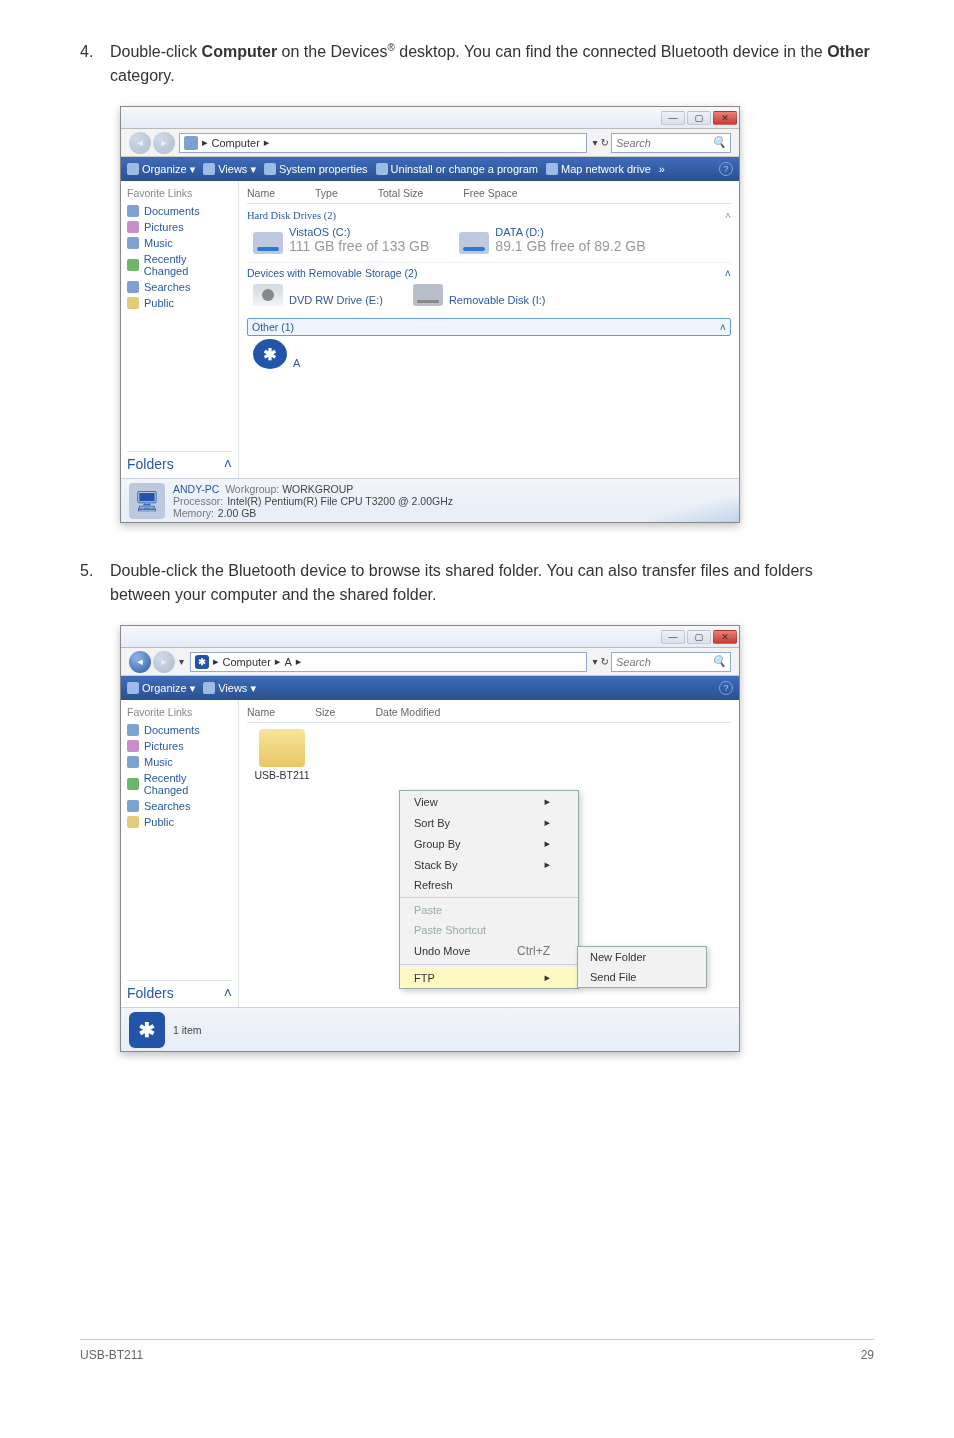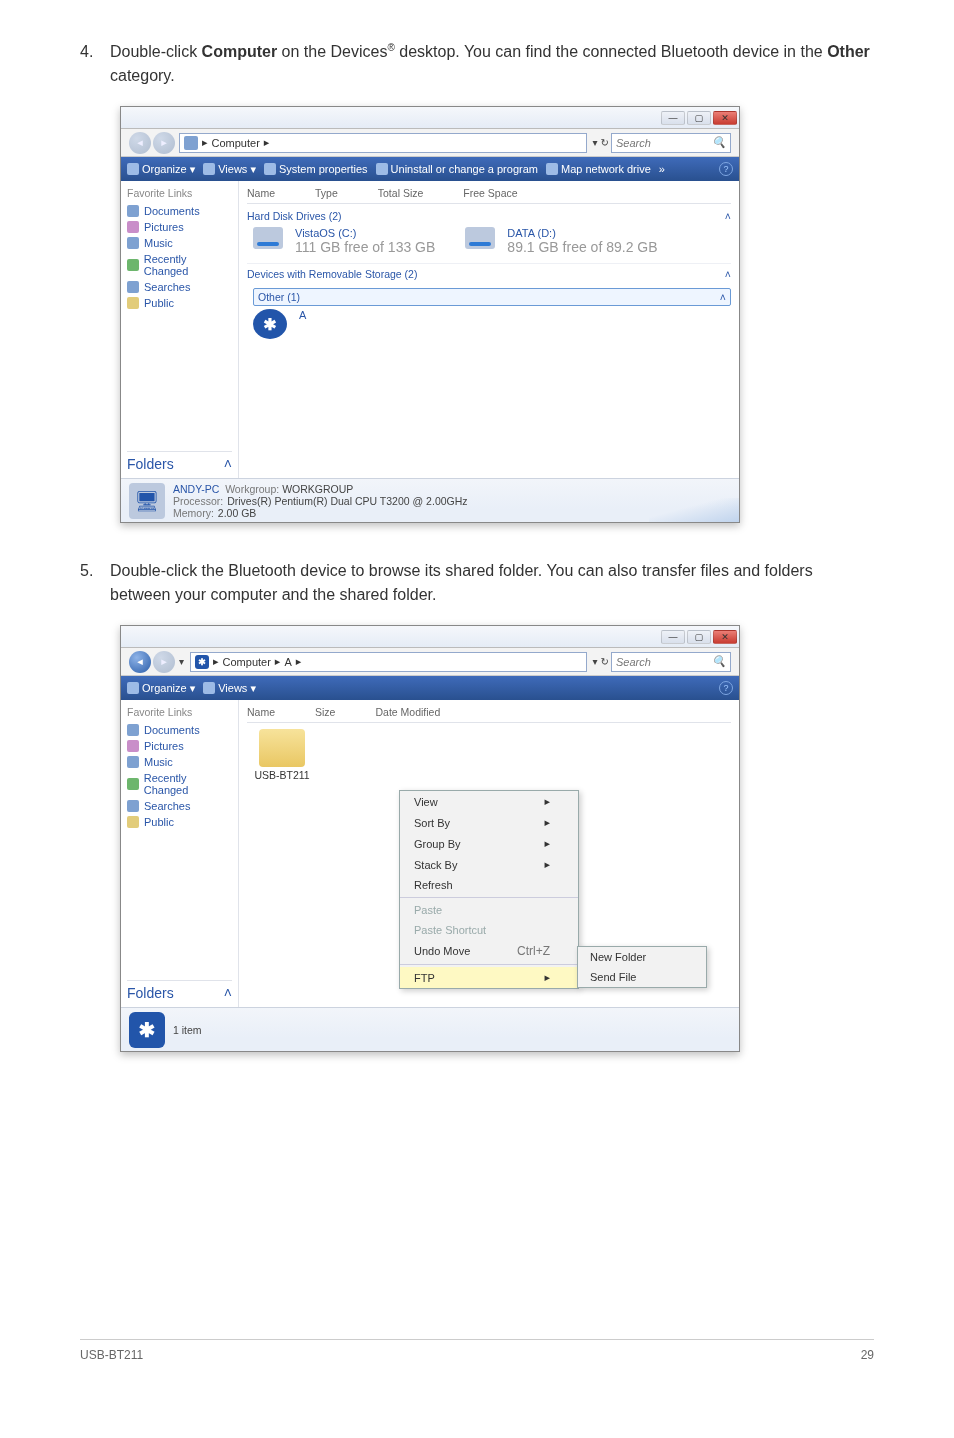--- a/index.html
+++ b/index.html
@@ -154,31 +154,30 @@
     border-bottom:1px solid #e0e3ea;
     padding:2px 0 4px 0;
   }
   .group-hdr {
     color:#2a56a8; font-size:10.5px;
     padding: 4px 0 2px 0;
     border-top: 1px solid #eef0f5;
     margin-top:2px;
     display:flex; justify-content:space-between;
   }
-  .group-hdr.first { border-top:none; }
+  .group-hdr.first { border-top:none;font-family:Liberation Serif, serif; }
   .group-hdr.boxed {
     border: 1px solid #6a9ad6;
     background:#eef5ff;
     padding: 2px 4px;
     border-radius:2px;
     margin-top:6px;
-    margin-left:6px;
   }
   .drive-row { display:flex; gap:30px; padding:3px 0 6px 6px; }
-  .drive { display:flex; gap:12px; align-items:flex-start; }
+  .drive { display:flex; gap:6px; align-items:flex-end; }
   .drive-icon { width:30px; height:22px; background:#bcc9de; border-radius:3px; position:relative; }
   .drive-icon::after{ content:''; position:absolute; left:4px; right:4px; bottom:3px; height:4px; background:#2d7ad6; border-radius:2px; }
   .drive-icon.disc { background:linear-gradient(#d3d7df,#f3f4f6); }
   .drive-icon.disc::after{ background:#888; border-radius:50%; left:9px; top:5px; width:12px; height:12px; bottom:auto; right:auto;}
   .drive-icon.ext { background:#b8bfca; }
   .drive-icon.ext::after { background:#888; left:4px;right:4px;bottom:3px;height:3px;border-radius:1px;}
   .drive-icon.bt { width:34px; height:30px; border-radius:50%; background:#2255aa; display:flex;align-items:center;justify-content:center;color:#fff;font-weight:bold;font-size:16px;}
   .drive-icon.bt::after{display:none;}
   .drive-text .dn { color:#2a56a8; font-size:11px; }
   .drive-text .ds { color:#999; font-size:14px; }
@@ -379,20 +378,34 @@
               <div class="drive-text">
                 <div class="dn">DATA (D:)</div>
                 <div class="ds">89.1 GB free of 89.2 GB</div>
               </div>
             </div>
           </div>
           <div class="group-hdr">
             <span>Devices with Removable Storage (2)</span>
               <span>˄</span>
           </div>
+          <div class="drive-row">
+            <div class="drive">
+              <div class="drive-icon disc"></div>
+              <div class="drive-text">
+                  <div class="dn">DVD RW Drive (E:)</div>
+                </div>
+            </div>
+            <div class="drive">
+              <div class="drive-icon ext"></div>
+              <div class="drive-text">
+                  <div class="dn">Removable Disk (I:)</div>
+                </div>
+            </div>
+          </div>
           <div class="group-hdr boxed">
             <span>Other (1)</span>
               <span>˄</span>
           </div>
           <div class="drive-row">
             <div class="drive">
               <div class="drive-icon bt">✱</div>
               <div class="drive-text">
                   <div class="dn">A</div>
                 </div>
@@ -404,21 +417,21 @@
       <div class="statusbar">
         <div class="big-icon">🖥</div>
         <div>
           <div>
             <span style="color:#2a56a8">ANDY-PC</span>
             &nbsp;<span class="k" style="color:#777">Workgroup:</span>
             <span>WORKGROUP</span>
           </div>
           <div class="prop">
             <span class="k">Processor:</span>
-              <span>Drives(R) Pentium(R) Dual  CPU  T3200  @ 2.00GHz</span>
+              <span>Intel(R) Pentium(R) File  CPU  T3200  @ 2.00GHz</span>
           </div>
           <div class="prop">
             <span class="k">Memory:</span>
               <span>2.00 GB</span>
           </div>
         </div>
         <div class="vista-arc"></div>
       </div>
     </div>
   </div>

